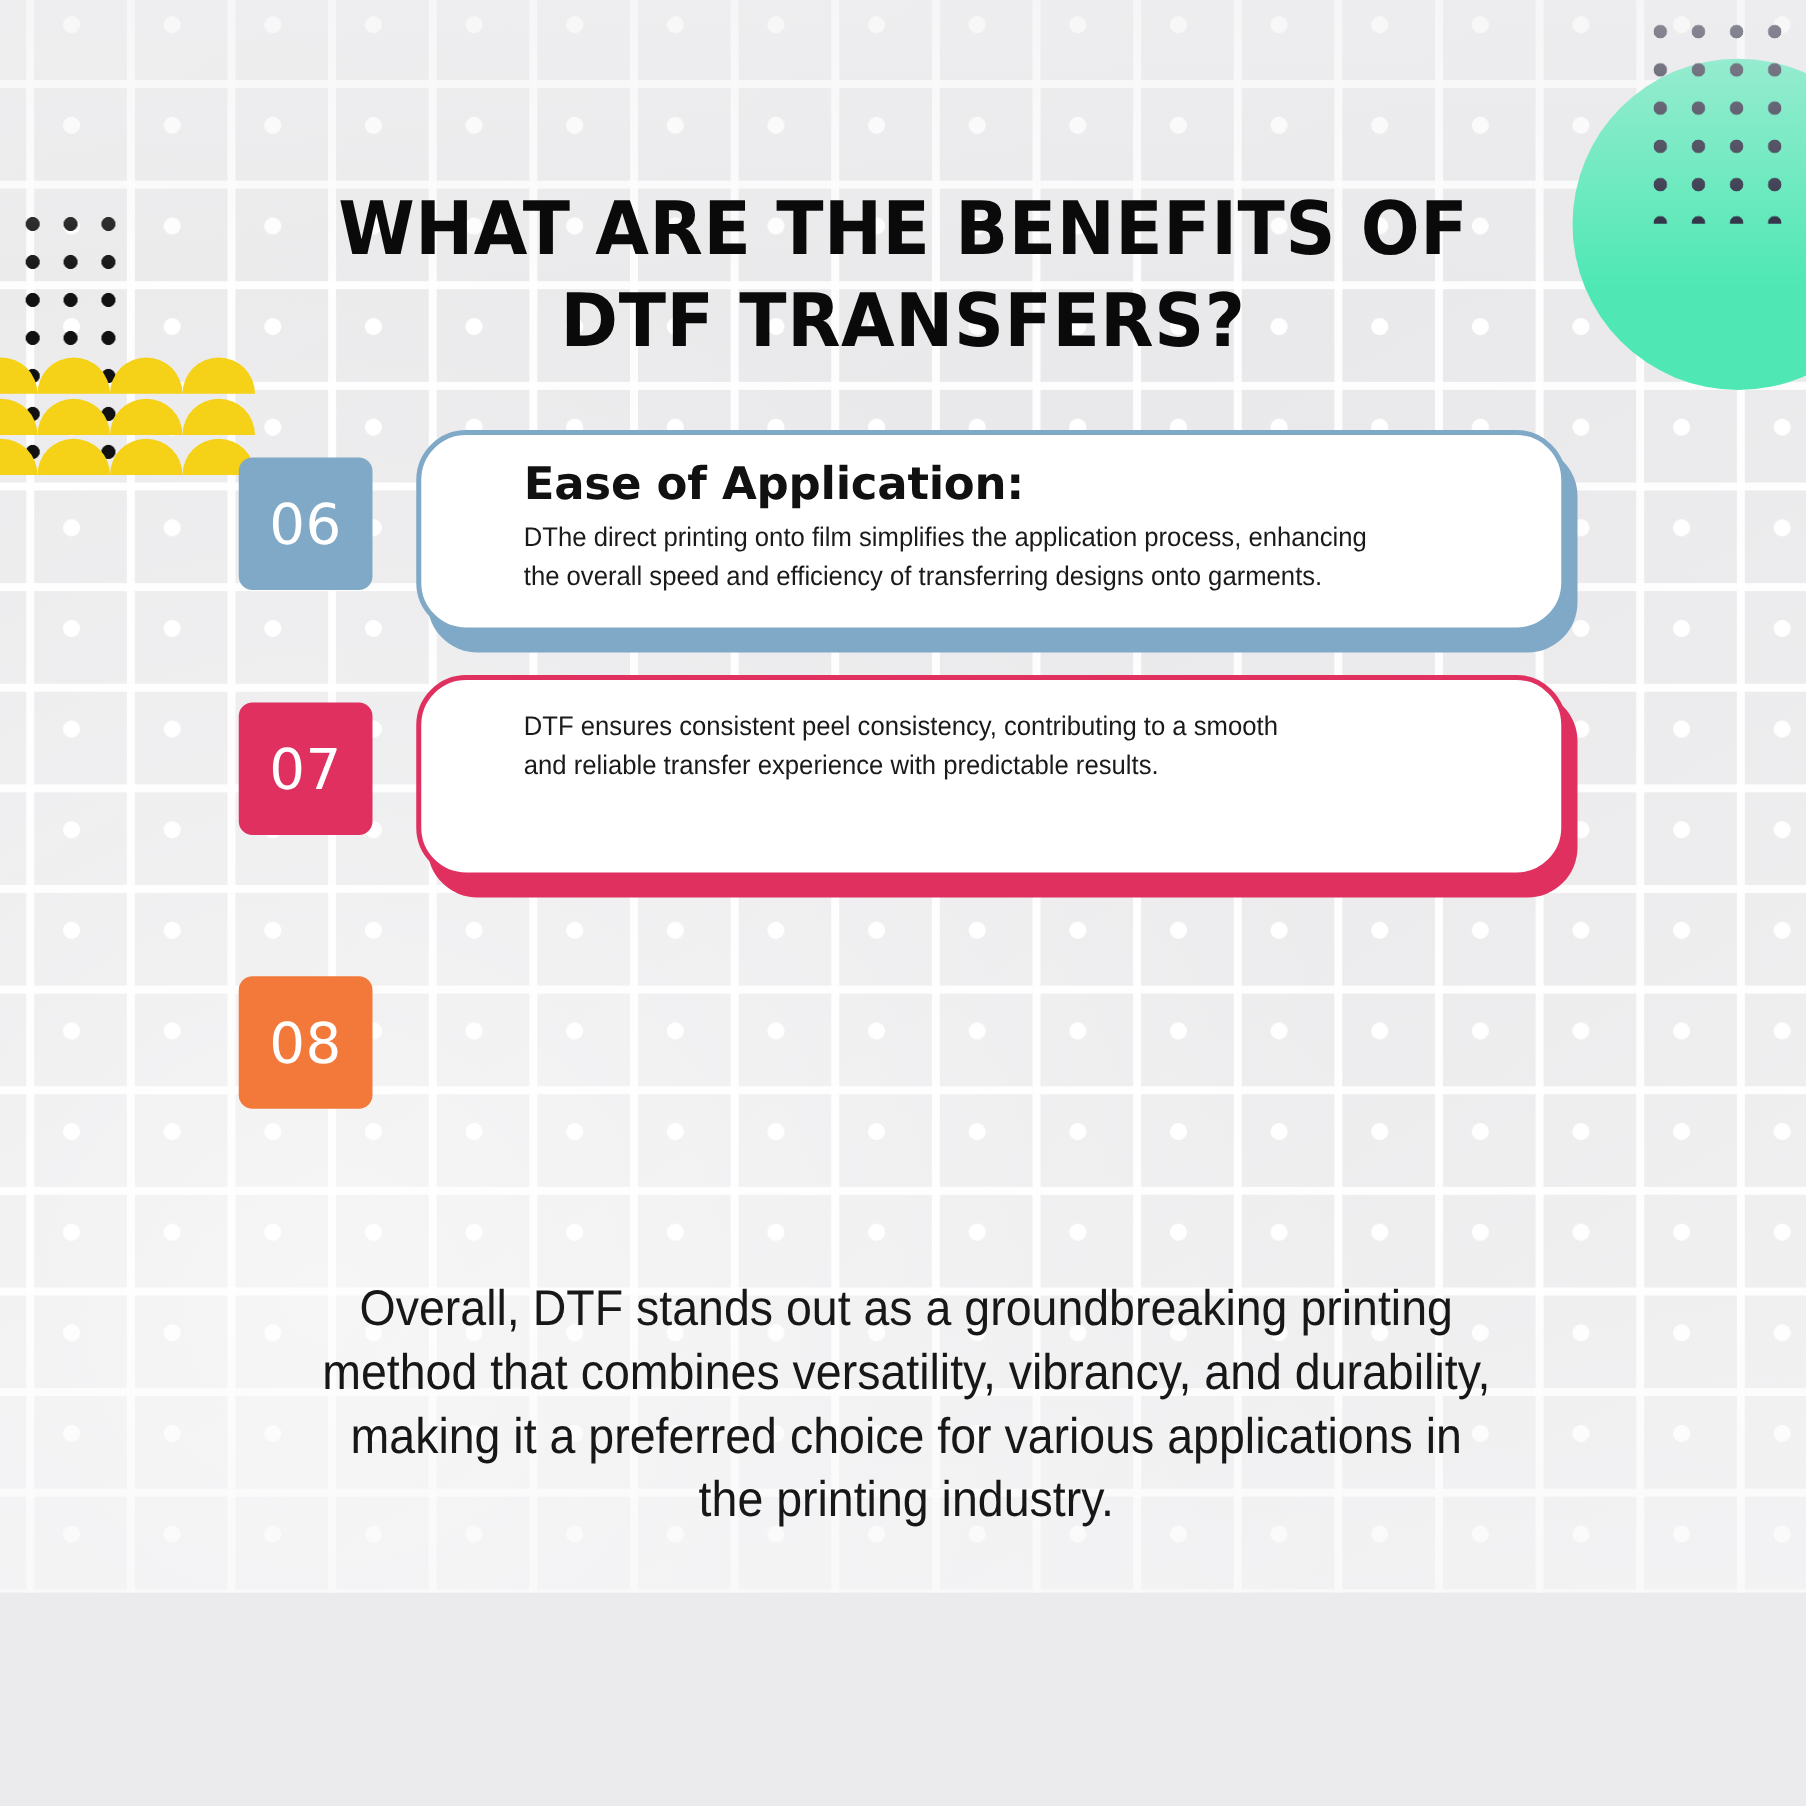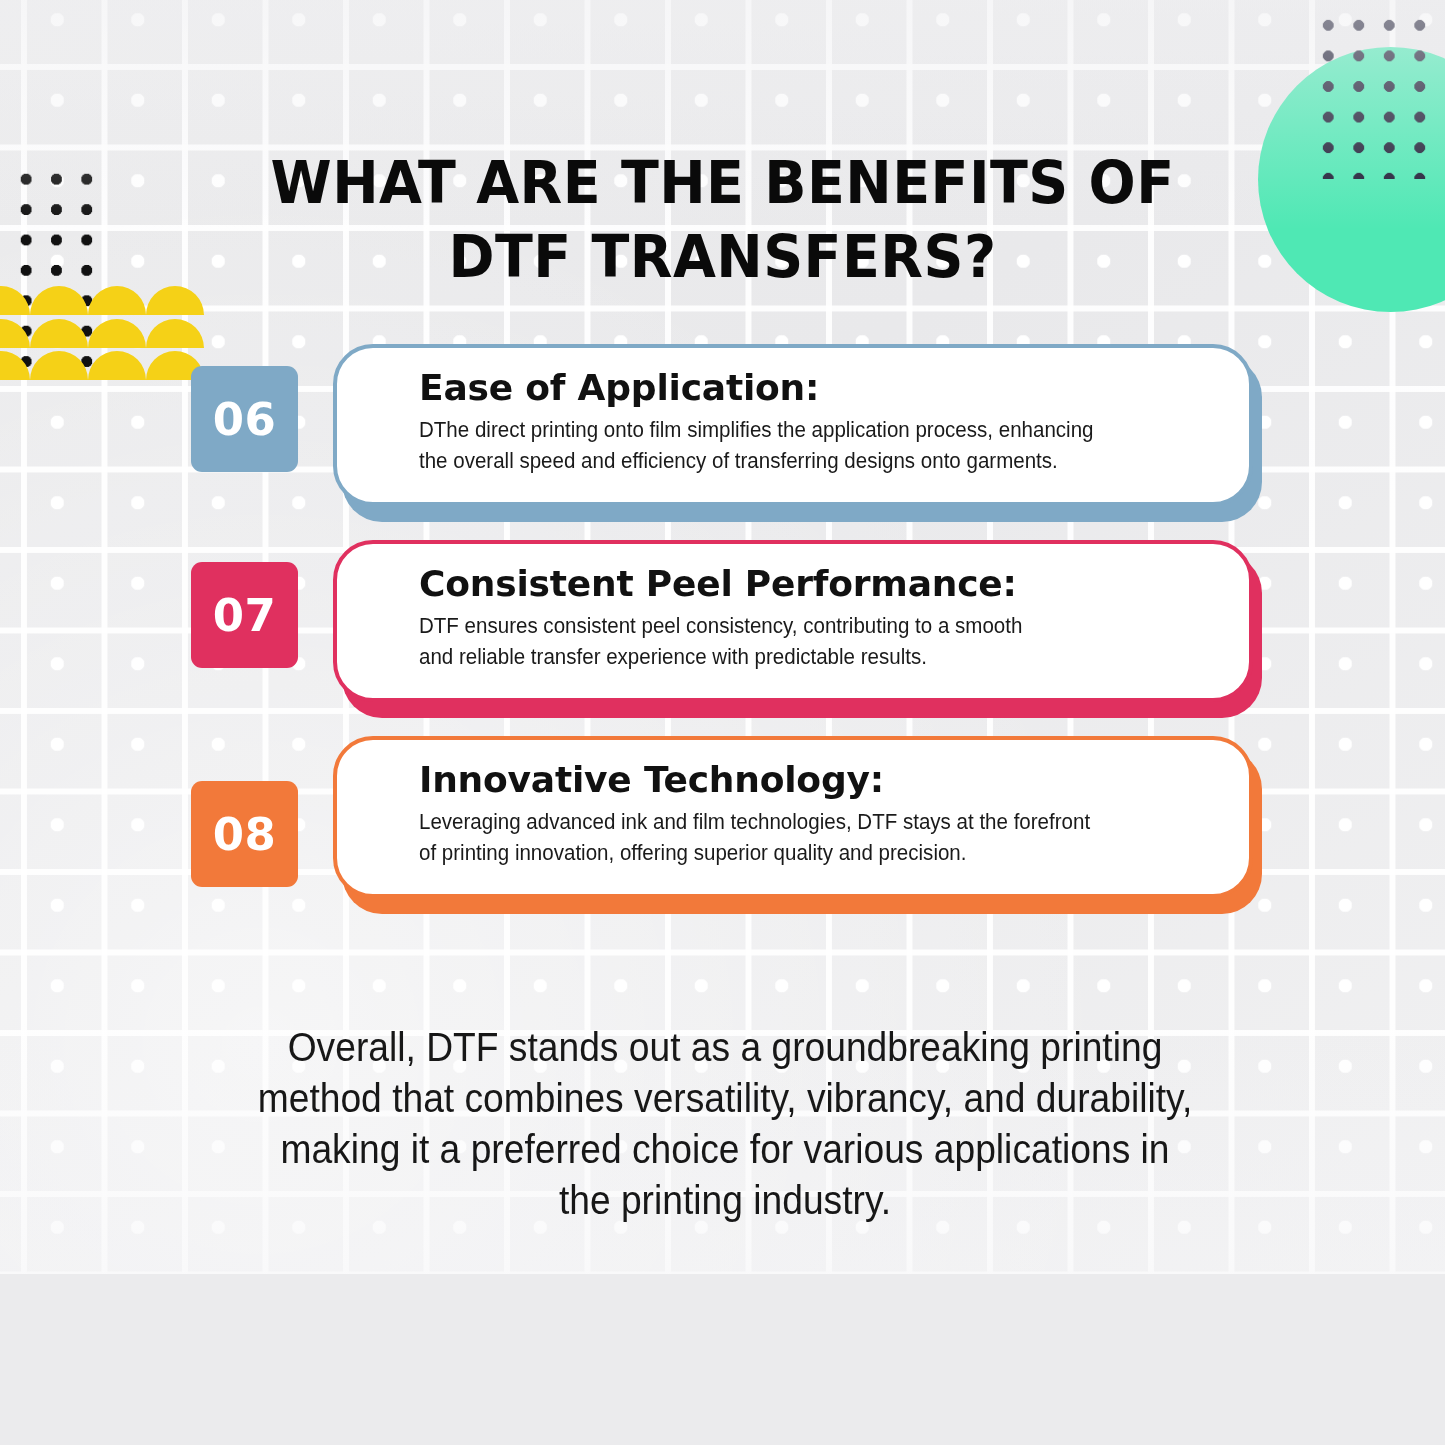--- a/index.html
+++ b/index.html
@@ -124,21 +124,21 @@
 
   .badge {
     position:absolute;
     left:191px; top:26px;
     width:107px; height:106px;
     border-radius:11px;
     display:flex;
     align-items:center;
     justify-content:center;
     font-family:"DejaVu Sans", sans-serif;
-    font-weight:700;
+    font-weight:400;
     font-size:45px;
     color:#ffffff;
     letter-spacing:0.5px;
     z-index:1;
   }
 
   .card-wrap {
     position:absolute;
     left:333px; top:4px;
     width:920px; height:165px;
@@ -240,36 +240,27 @@
             <div class="card-body">DThe direct printing onto film simplifies the application process, enhancing
 the overall speed and efficiency of transferring designs onto garments.</div>
           </div>
         </div>
       </div>
       <div class="card-row">
         <div class="badge" style="background: rgb(224, 48, 95);">07</div>
         <div class="card-wrap">
           <div class="card-shadow" style="background: rgb(224, 48, 95);"></div>
           <div class="card" style="border-color: rgb(224, 48, 95);">
-            <div class="card-title">Consistent Peel Performance:</div>
             <div class="card-body">DTF ensures consistent peel consistency, contributing to a smooth
 and reliable transfer experience with predictable results.</div>
           </div>
         </div>
       </div>
       <div class="card-row">
         <div class="badge" style="background: rgb(242, 121, 58); margin-top: 23px;">08</div>
-        <div class="card-wrap">
-          <div class="card-shadow" style="background: rgb(242, 121, 58);"></div>
-          <div class="card" style="border-color: rgb(242, 121, 58);">
-            <div class="card-title">Innovative Technology:</div>
-            <div class="card-body">Leveraging advanced ink and film technologies, DTF stays at the forefront
-of printing innovation, offering superior quality and precision.</div>
-          </div>
-        </div>
       </div>
     </div>
 
   <div class="footer">Overall, DTF stands out as a groundbreaking printing
 method that combines versatility, vibrancy, and durability,
 making it a preferred choice for various applications in
 the printing industry.</div>
 
 </div>
 

